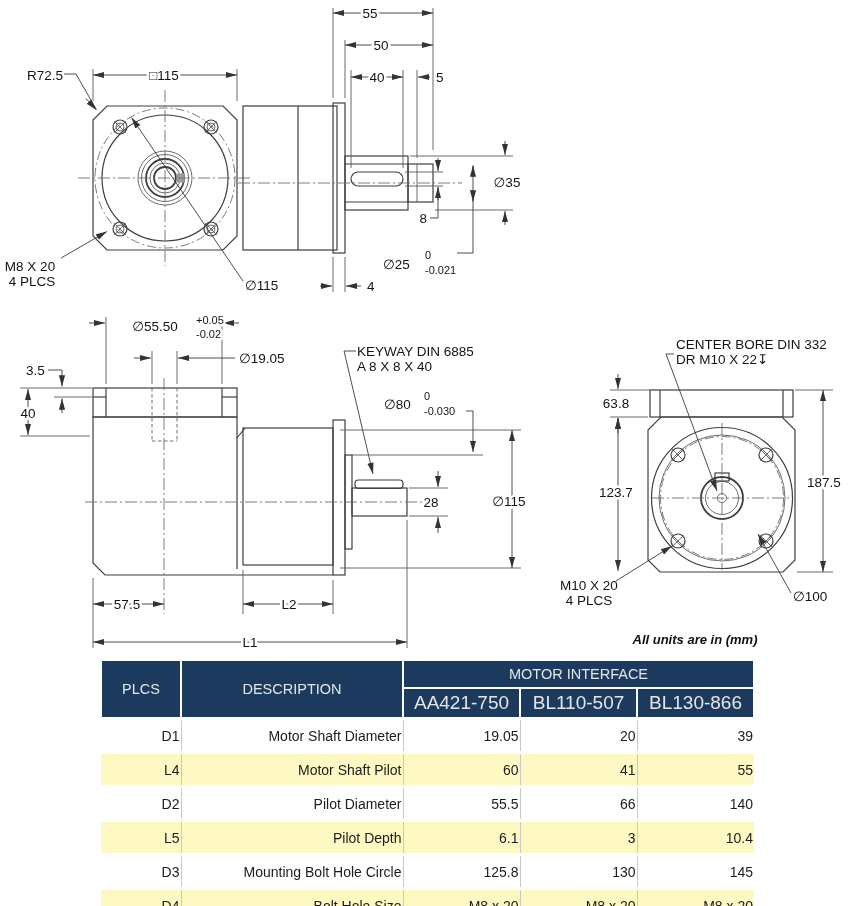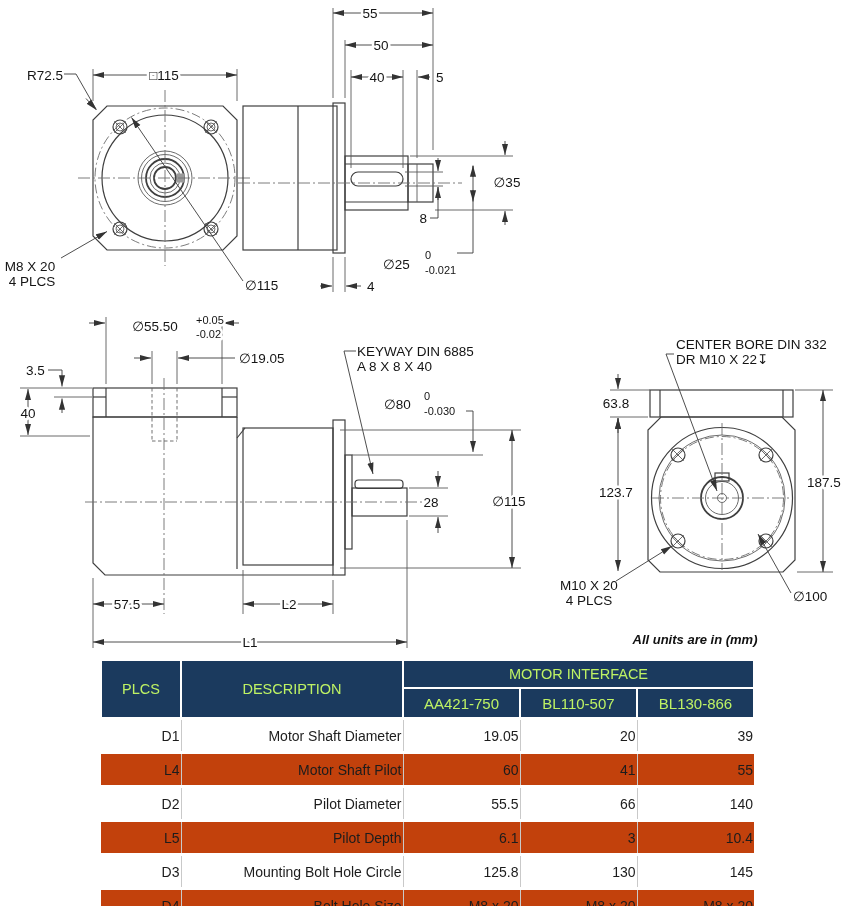--- a/index.html
+++ b/index.html
@@ -18,28 +18,28 @@
 
   
   .t{font:13.5px "Liberation Sans",sans-serif;fill:#141414;
      paint-order:stroke;stroke:#fff;stroke-width:5px;stroke-linejoin:round;}
   .ts{font-size:11px;}
   .note{font:bold italic 13px "Liberation Sans",sans-serif;fill:#111;}
 
   
   .spec{position:absolute;left:100px;top:659px;width:653px;border-collapse:collapse;
         font:14px "Liberation Sans",sans-serif;color:#1c1c1c;table-layout:fixed;}
-  .spec th{background:#1b3a5e;color:#bef264;font-weight:normal;border:2px solid #fff;
+  .spec th{background:#1b3a5e;color:#e5e5e5;font-weight:normal;border:2px solid #fff;
            text-align:center;}
   .spec .h1{height:24px;font-size:14.5px;}
-  .spec .h2{height:26px;font-size:15px;}
+  .spec .h2{height:26px;font-size:19px;}
   .spec td{text-align:right;height:29px;border-top:3px solid #fff;border-left:1px solid #c9c9c9;}
   .spec td:first-child{border-left:none;}
   .spec tr.odd td{background:#fff;}
-  .spec tr.even td{background:#c2410c;}
+  .spec tr.even td{background:#fef9c3;}
 </style>
 </head>
 <body>
 
 <div class="stage">
 
 <svg width="850" height="658" viewBox="0 0 850 658">
   <defs>
     <marker id="arr" markerUnits="userSpaceOnUse" markerWidth="12" markerHeight="8" viewBox="0 0 12 8" refX="11.3" refY="4" orient="auto-start-reverse">
       <path d="M0,0.9 L11.3,4 L0,7.1 Z" fill="#333"></path>

